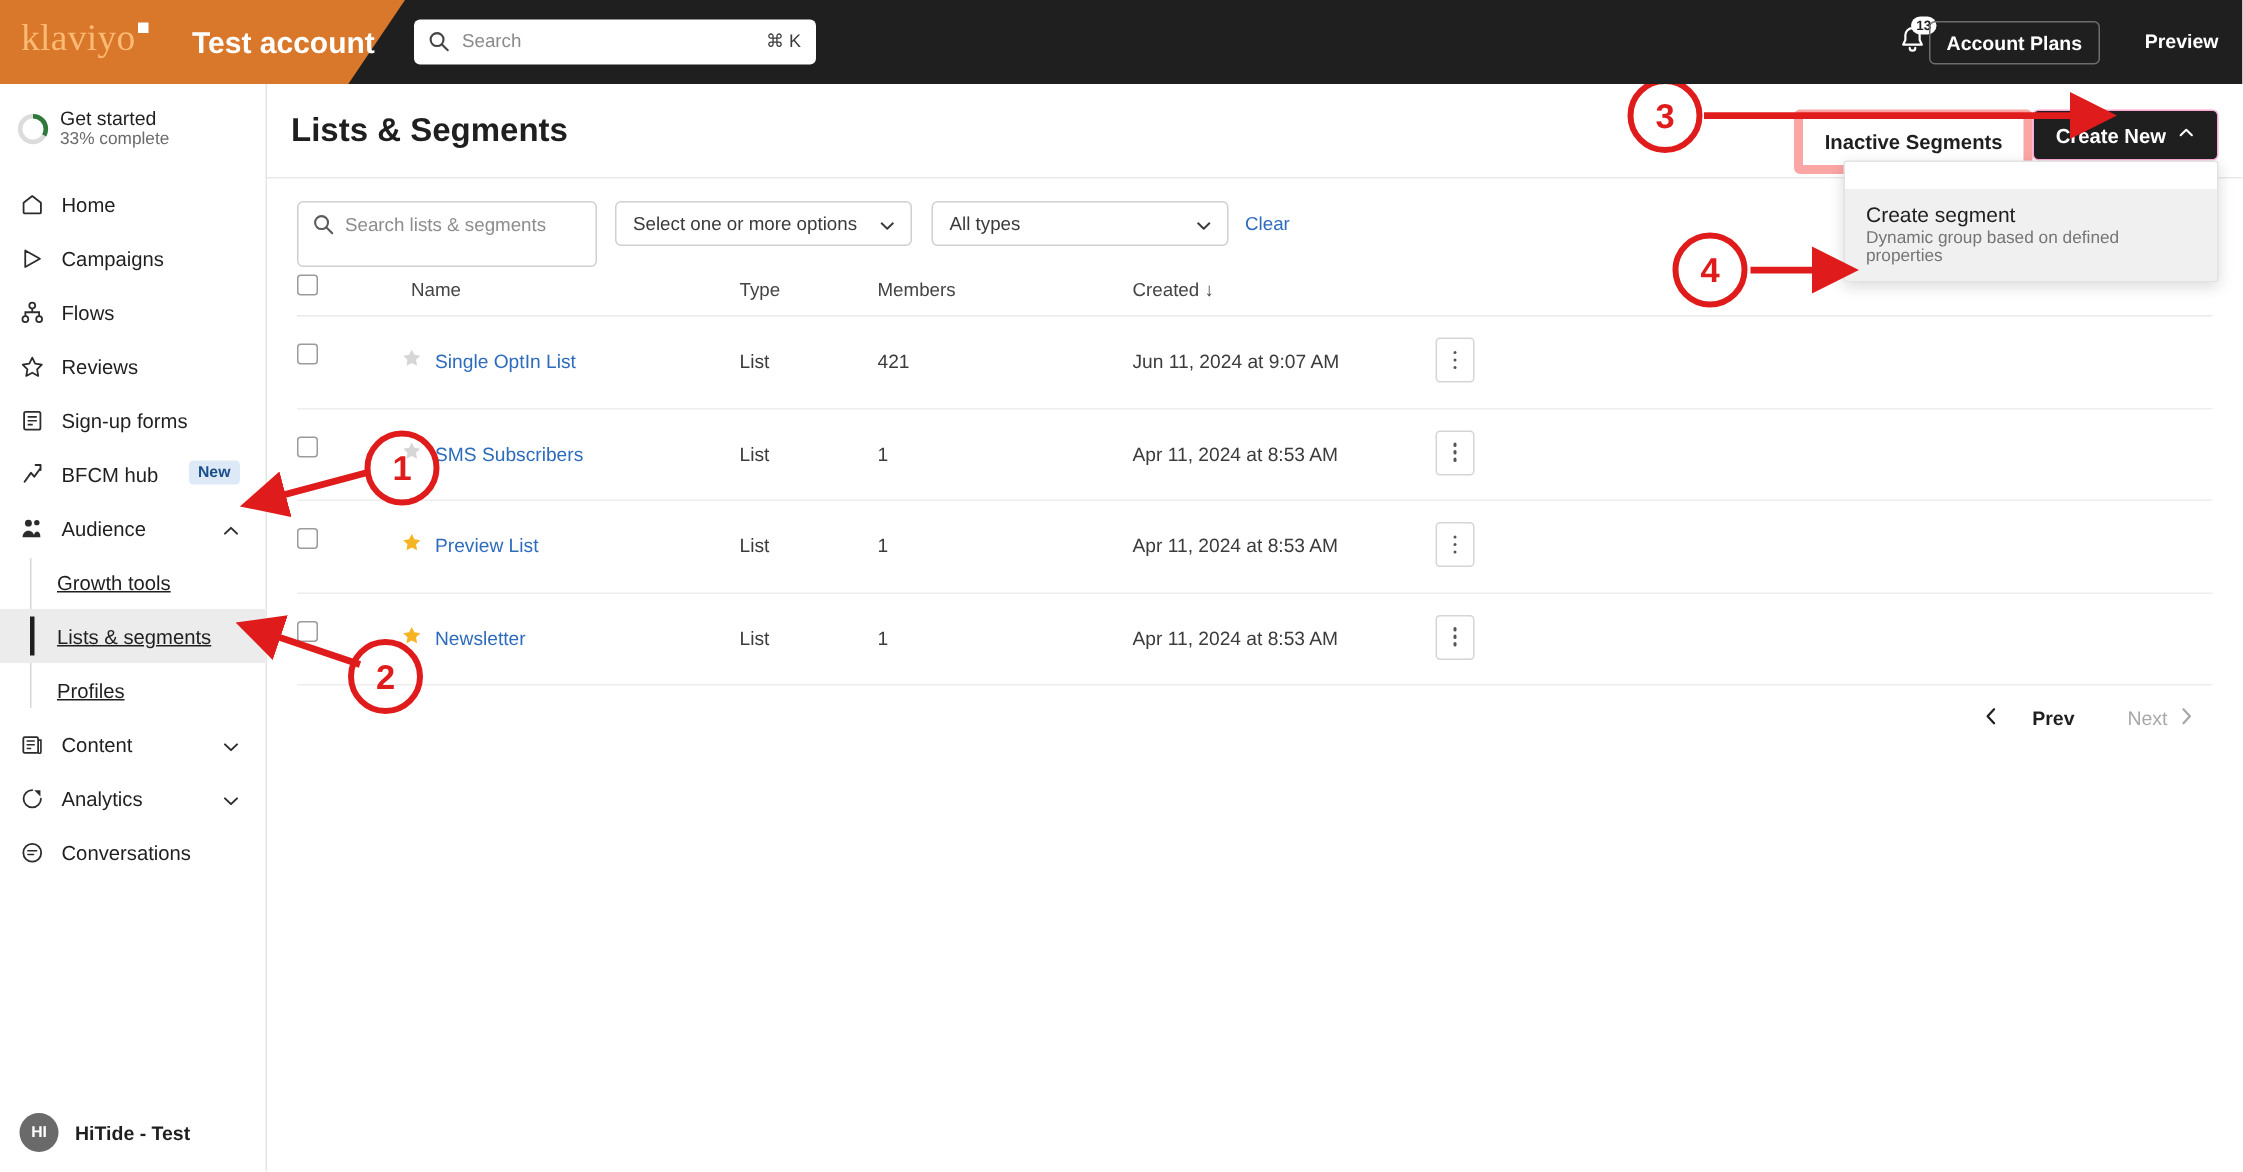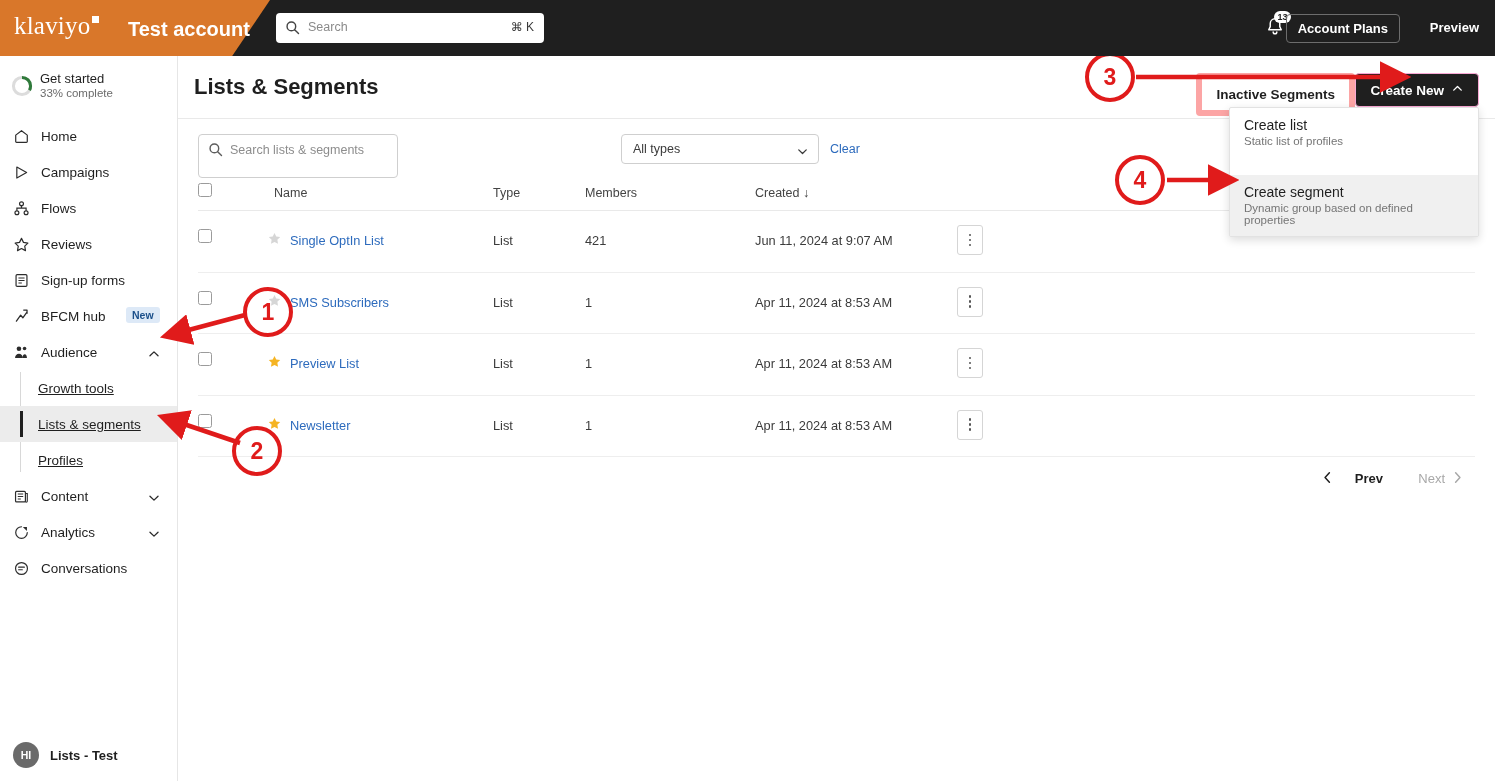--- a/index.html
+++ b/index.html
@@ -17,21 +17,21 @@
     background: #1f1f1f; overflow: hidden; z-index: 40;
   }
   .topbar-orange {
     position: absolute; top: 0; left: 0; width: 270px; height: 56px;
     background: #d9772a;
     clip-path: polygon(0 0, 100% 0, 86% 100%, 0 100%);
   }
   .brand {
     position: absolute; left: 14px; top: 12px;
     font-family: "Liberation Serif", serif;
-    font-size: 25px; font-weight: 400; color: #ffffff; letter-spacing: .2px;
+    font-size: 25px; font-weight: 400; color: #fdba74; letter-spacing: .2px;
   }
   .brand-sq {
     display: inline-block; width: 7px; height: 7px; background: #fff;
     vertical-align: 11px; margin-left: 2px;
   }
   .acct-name {
     position: absolute; left: 128px; top: 18px;
     font-size: 20px; font-weight: bold; color: #ffffff;
   }
   .searchbox {
@@ -373,59 +373,63 @@
             <path d="M6.6 8.4h6.8M6.6 11.4h4.4" stroke="#2c2c2c" stroke-width="1.3" stroke-linecap="round"></path>
           </svg>
         </span>
         <span class="ni-label">Conversations</span>
       </div>
 
     </div>
 
     <div class="user-row">
       <div class="avatar">HI</div>
-      <div class="user-name">Lists - Test</div>
+      <div class="user-name">HiTide - Test</div>
     </div>
   </div>
 
   <div class="main">
 
     <div class="page-head">
       <div class="page-title">Lists &amp; Segments</div>
       <div class="inactive-btn">Inactive Segments</div>
       <div class="create-btn">
         <span>Create New</span>
         <span>
           <svg viewBox="0 0 16 16" width="13" height="13">
               <path d="M3.4 10 8 5.6 12.6 10" fill="none" stroke="#ffffff" stroke-width="1.7" stroke-linecap="round" stroke-linejoin="round"></path>
             </svg>
         </span>
       </div>
 
       <div class="dropdown">
-        <div class="dd-item">
-          <div class="dd-title">Create list</div>
-          <div class="dd-sub">Static list of profiles</div>
-        </div>
         <div class="dd-item hl">
           <div class="dd-title">Create segment</div>
           <div class="dd-sub">Dynamic group based on defined properties</div>
         </div>
       </div>
     </div>
 
     <div class="filters">
       <div class="f-search">
         <svg class="mag2" viewBox="0 0 16 16" width="15" height="15">
           <circle cx="6.8" cy="6.8" r="4.6" fill="none" stroke="#5c5c5c" stroke-width="1.5"></circle>
           <line x1="10.3" y1="10.3" x2="14.4" y2="14.4" stroke="#5c5c5c" stroke-width="1.5" stroke-linecap="round"></line>
         </svg>
         <span class="ph">Search lists &amp; segments</span>
       </div>
 
+      <div class="f-select" style="left:232px;width:198px;">
+        <span class="txt">Select one or more options</span>
+        <span class="cv">
+          <svg viewBox="0 0 16 16" width="13" height="13">
+              <path d="M3.4 6 8 10.4 12.6 6" fill="none" stroke="#3a3a3a" stroke-width="1.6" stroke-linecap="round" stroke-linejoin="round"></path>
+            </svg>
+        </span>
+      </div>
 
       <div class="f-select" style="left:443px;width:198px;">
         <span class="txt">All types</span>
         <span class="cv">
           <svg viewBox="0 0 16 16" width="13" height="13">
               <path d="M3.4 6 8 10.4 12.6 6" fill="none" stroke="#3a3a3a" stroke-width="1.6" stroke-linecap="round" stroke-linejoin="round"></path>
             </svg>
         </span>
       </div>
 

